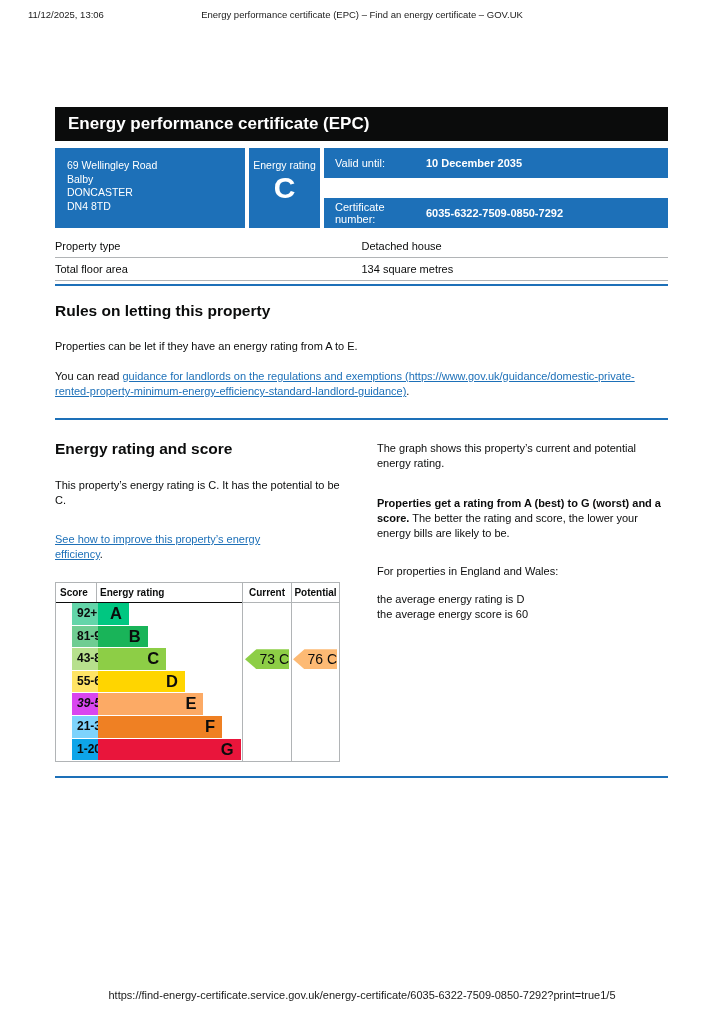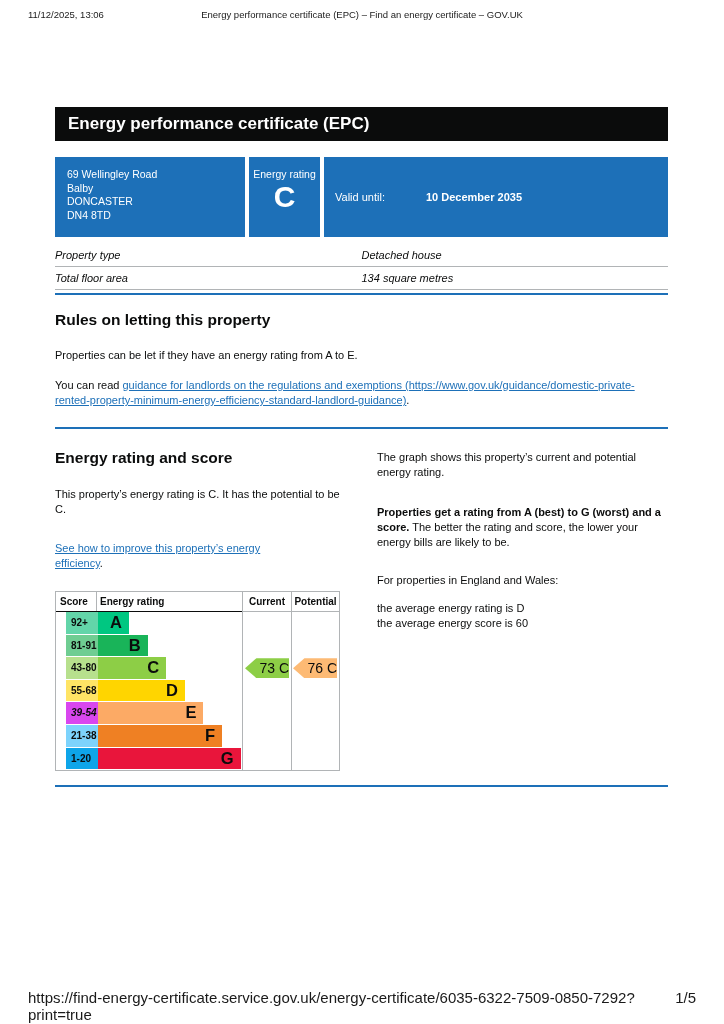--- a/index.html
+++ b/index.html
@@ -6,38 +6,38 @@
   html, body { margin: 0; padding: 0; }
   body {
     width: 724px; height: 1024px; background: #ffffff;
     font-family: "Liberation Sans", sans-serif; color: #0b0c0c;
     position: relative; overflow: hidden;
   }
   
   .print-header { position: absolute; top: 9px; left: 0; right: 0; font-size: 9.5px; color: #1a1a1a; }
   .ph-date { position: absolute; left: 28px; top: 0; }
   .ph-title { text-align: center; }
-  .print-footer { position: absolute; top: 989px; left: 28px; right: 28px; font-size: 15px; color: #1a1a1a; display: flex; justify-content: flex-start; }
+  .print-footer { position: absolute; top: 989px; left: 28px; right: 28px; font-size: 11px; color: #1a1a1a; display: flex; justify-content: center; }
 
   .content { position: absolute; left: 55px; top: 107px; width: 613px; }
 
   .banner { background: #0b0c0c; color: #ffffff; height: 34px; line-height: 34px; font-size: 17px; font-weight: bold; padding-left: 13px; }
 
-  .summary { display: flex; gap: 4px; margin-top: 16px; height: 80px; color: #ffffff; }
+  .summary { display: flex; gap: 4px; margin-top: 7px; height: 80px; color: #ffffff; }
   .sum-address { background: #1d70b8; width: 190px; padding: 11px 12px; font-size: 10.5px; line-height: 13.5px; }
   .sum-rating { background: #1d70b8; width: 71px; text-align: center; padding-top: 11px; }
   .sum-rating-label { font-size: 10.5px; }
   .sum-rating-letter { font-size: 30px; font-weight: bold; margin-top: 1px; line-height: 32px; }
   .sum-meta { flex: 1; display: flex; flex-direction: column; gap: 20px; }
   .sum-meta-row { background: #1d70b8; flex: 1; display: flex; align-items: center; font-size: 11px; padding-left: 11px; }
   .sum-meta-label { width: 91px; flex: none; }
   .sum-meta-value { font-weight: bold; }
 
   .facts { margin-top: 7px; }
-  .fact-row { display: flex; height: 23px; align-items: center; border-bottom: 1px solid #b1b4b6; font-size: 11px; font-style: italic; }
+  .fact-row { display: flex; height: 23px; align-items: center; border-bottom: 1px solid #b1b4b6; font-size: 11px; }
   .fact-label, .fact-value { width: 50%; }
 
   .rule { border: none; border-top: 2px solid #1d70b8; margin: 0; }
   .rule-1 { margin-top: 3px; }
   .rule-2 { margin-top: 19px; }
   .rule-3 { margin-top: 14px; }
 
   h2 { font-size: 15.5px; font-weight: bold; margin: 0; }
   .h-rules { margin-top: 16px; }
   p { font-size: 11px; line-height: 15px; margin: 0; }
@@ -61,21 +61,21 @@
   .epc-h-score { left: 4px; }
   .epc-h-rating { left: 44px; }
   .epc-h-current { left: 187px; width: 48px; text-align: center; }
   .epc-h-potential { left: 236px; width: 47px; text-align: center; }
   .epc-vline { position: absolute; width: 1px; background: #b1b4b6; top: 0; bottom: 0; }
   .epc-vline-score { left: 40px; top: 0; height: 19px; }
   .epc-vline-cur { left: 186px; }
   .epc-vline-pot { left: 235px; }
   .epc-hline-dark { position: absolute; top: 19px; left: 0; width: 186px; height: 1px; background: #0b0c0c; }
   .epc-hline-gray { position: absolute; top: 19px; left: 186px; right: 0; height: 1px; background: #b1b4b6; }
-  .epc-score-cell { position: absolute; left: 10px; width: 40px; height: 21.6px; font-size: 10px; font-weight: bold; line-height: 21.6px; padding-left: 5px; }
+  .epc-score-cell { position: absolute; left: 16px; width: 40px; height: 21.6px; font-size: 12px; font-weight: bold; line-height: 21.6px; padding-left: 5px; }
   .epc-band-bar { position: absolute; left: 42px; height: 21.6px; font-size: 16.5px; font-weight: bold; line-height: 21px; text-align: right; padding-right: 7px; color: #0b0c0c; }
   .epc-arrow { position: absolute; width: 44px; height: 20px; font-size: 14px; font-weight: normal; line-height: 20px; text-align: right; padding-left: 9px;
     clip-path: polygon(0 50%, 26% 0, 100% 0, 100% 100%, 26% 100%); }
 </style>
 </head>
 <body>
 
 <div class="print-header">
   <span class="ph-date">11/12/2025, 13:06</span>
   <div class="ph-title">Energy performance certificate (EPC) – Find an energy certificate – GOV.UK</div>
@@ -95,20 +95,24 @@
       <div>DN4 8TD</div>
     </div>
     <div class="sum-rating">
       <div class="sum-rating-label">Energy rating</div>
       <div class="sum-rating-letter">C</div>
     </div>
     <div class="sum-meta">
       <div class="sum-meta-row">
         <span class="sum-meta-label">Valid until:</span>
         <span class="sum-meta-value">10 December 2035</span>
+      </div>
+      <div class="sum-meta-row">
+        <span class="sum-meta-label">Certificate number:</span>
+        <span class="sum-meta-value">6035-6322-7509-0850-7292</span>
       </div>
     </div>
   </div>
 
   <div class="facts">
     <div class="fact-row">
       <span class="fact-label">Property type</span>
       <span class="fact-value">Detached house</span>
     </div>
     <div class="fact-row">

